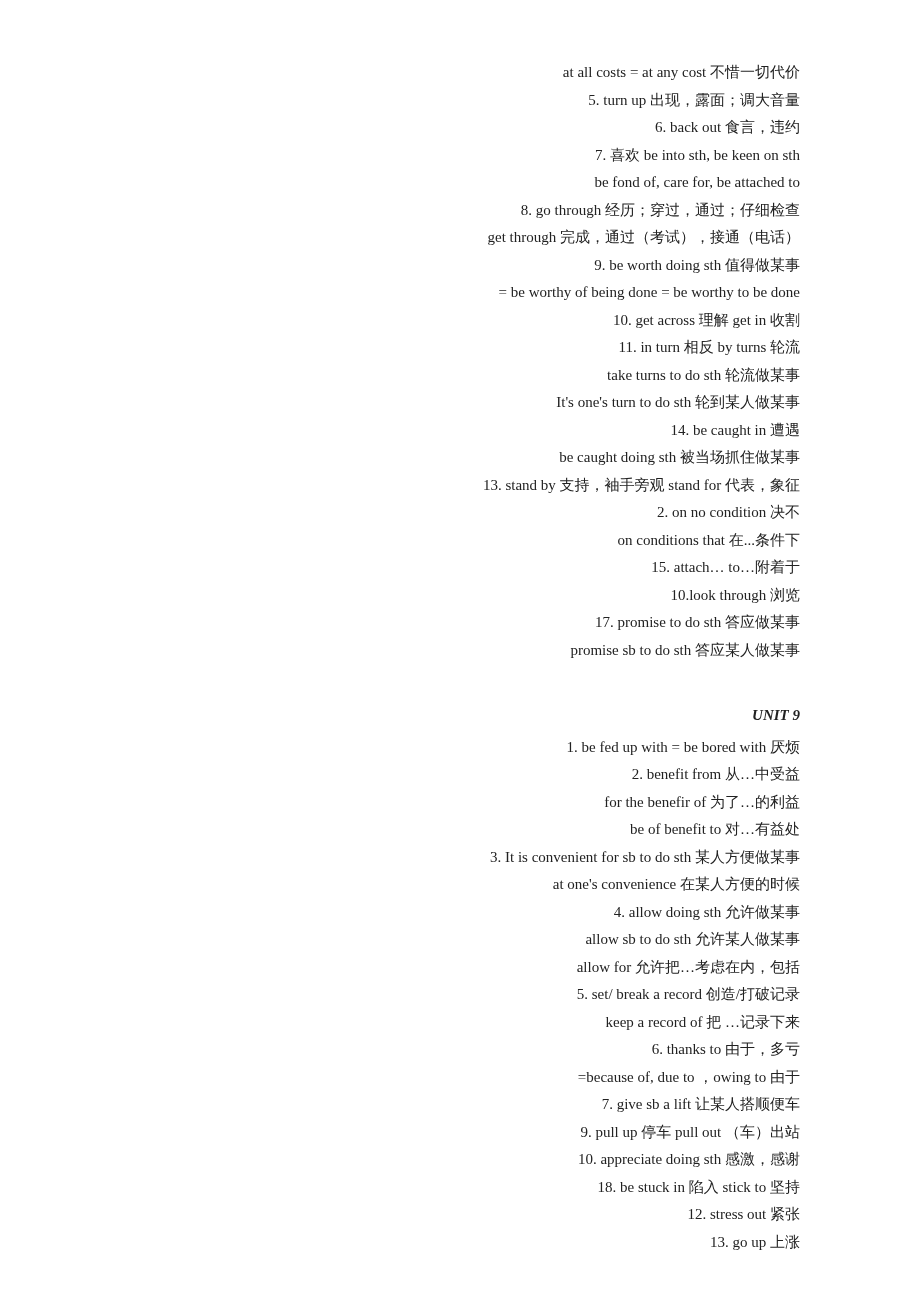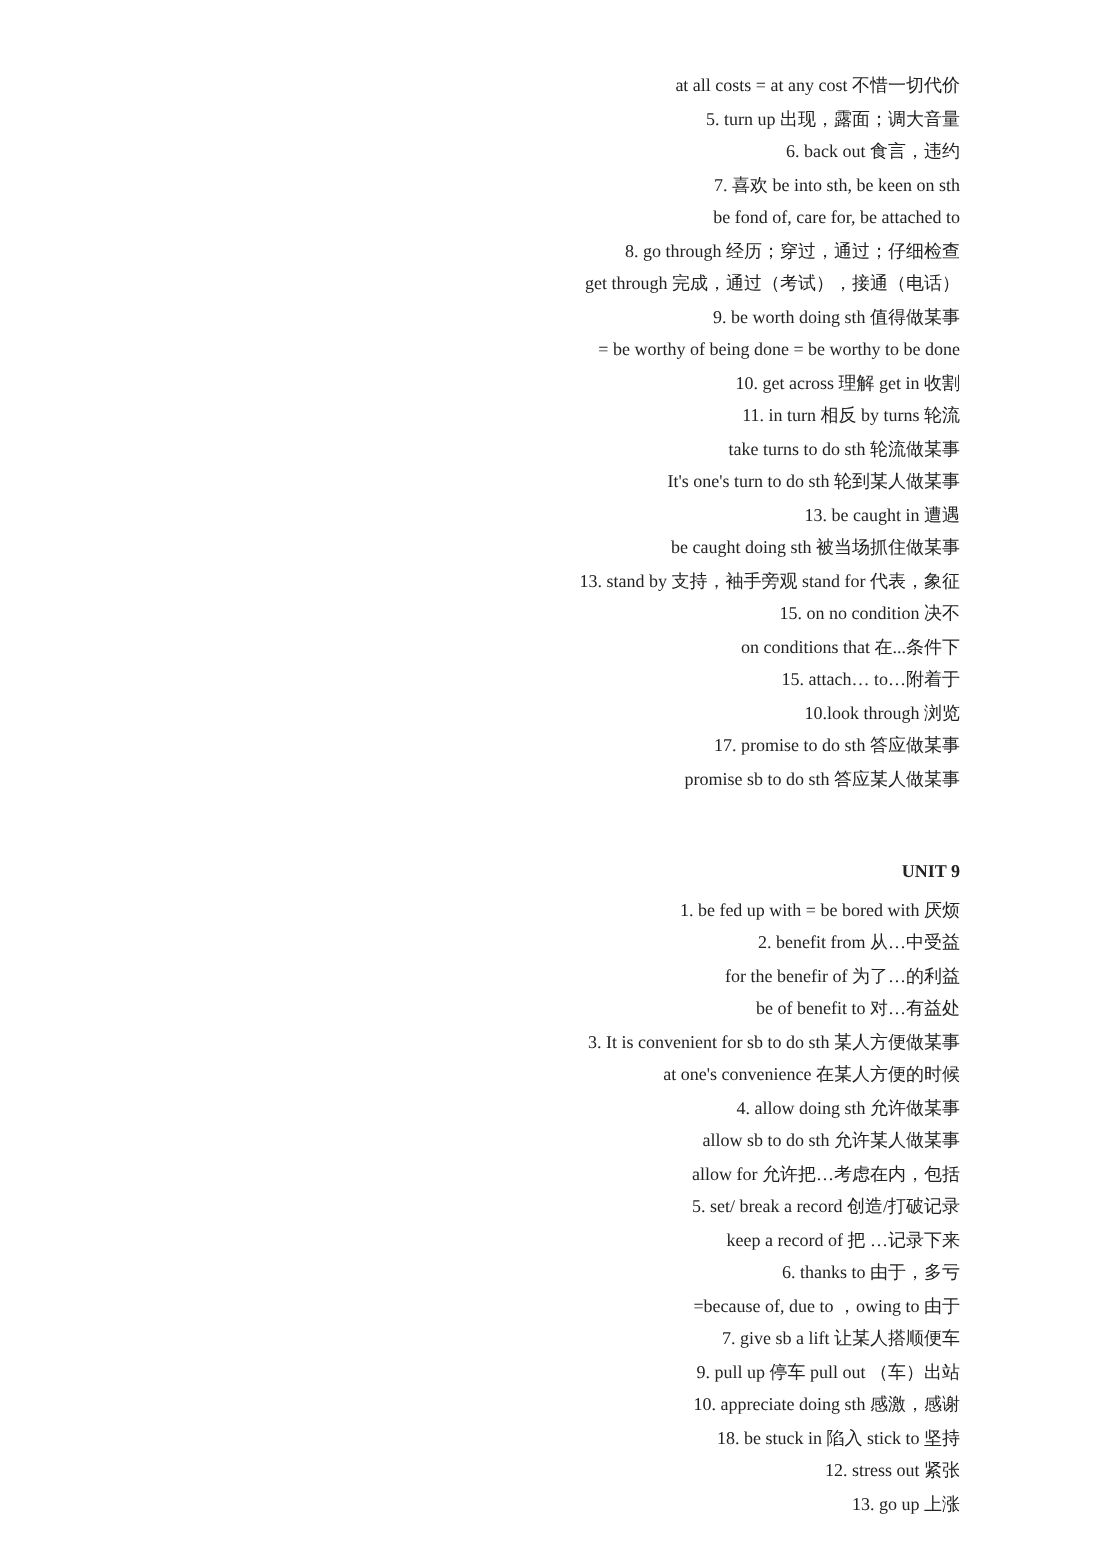--- a/index.html
+++ b/index.html
@@ -16,23 +16,24 @@
       min-height: 1302px;
       padding: 60px 120px 60px 120px;
       line-height: 1.7;
     }
     .content-block {
       width: 100%;
       text-align: right;
     }
     .section-header {
       font-weight: bold;
-      margin-top: 36px;
+      margin-top: 24px;
       margin-bottom: 6px;
       display: block;
+      font-style: italic;
     }
     .list-item {
       display: block;
       margin-bottom: 2px;
     }
     .sub-item {
       display: block;
       padding-left: 2.2em;
       margin-bottom: 2px;
     }
@@ -61,26 +62,26 @@
 
     <div class="list-item">9. be worth doing sth  值得做某事</div>
     <div class="sub-item">= be worthy of being done   = be worthy to be done</div>
 
     <div class="list-item">10. get across  理解    get in  收割</div>
 
     <div class="list-item">11. in turn  相反    by turns  轮流</div>
     <div class="sub-item">take turns to do sth  轮流做某事</div>
     <div class="sub-item">It's one's turn to do sth  轮到某人做某事</div>
 
-    <div class="list-item">13. be caught in  遭遇</div>
+    <div class="list-item">14. be caught in  遭遇</div>
     <div class="sub-item">be caught doing sth  被当场抓住做某事</div>
 
     <div class="list-item">13. stand by  支持，袖手旁观      stand for  代表，象征</div>
 
-    <div class="list-item">15. on no condition  决不</div>
+    <div class="list-item">2. on no condition  决不</div>
     <div class="sub-item">on conditions that  在...条件下</div>
 
     <div class="list-item">15. attach… to…附着于</div>
 
     <div class="list-item">10.look through  浏览</div>
 
     <div class="list-item">17. promise to do sth  答应做某事</div>
     <div class="sub-item">promise sb to do sth  答应某人做某事</div>
   </div>
 

